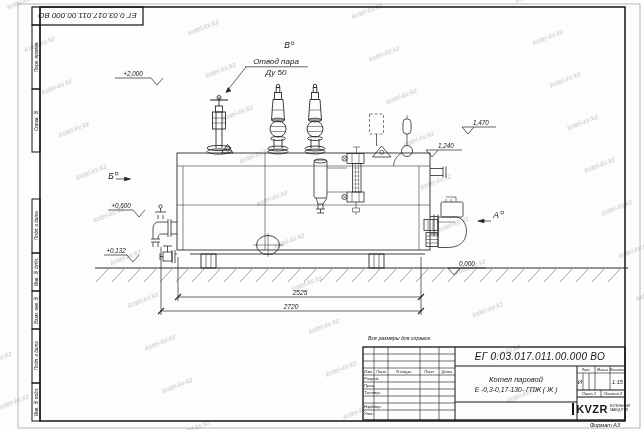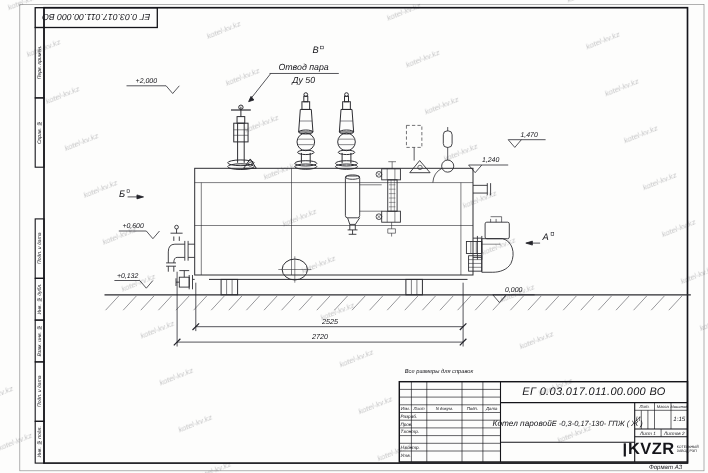--- a/index.html
+++ b/index.html
@@ -9,21 +9,21 @@
   svg text{font-family:"Liberation Sans",sans-serif;font-style:italic;fill:#15151a;stroke:none;}
   .t{position:absolute;font-style:italic;color:#15151a;white-space:nowrap;box-sizing:border-box;}
   .c{display:flex;align-items:center;justify-content:center;text-align:center;}
   .vstamp{left:32px;width:8px;writing-mode:vertical-rl;transform:rotate(180deg);
           display:flex;align-items:center;justify-content:center;font-size:4.6px;}
   .rot180{transform:rotate(180deg);}
   .logo-mark{width:9px;height:10px;margin-right:2px;
      background:repeating-linear-gradient(180deg,#15151a 0 2.2px,#fff 2.2px 3.1px);
      border:0.5px solid #15151a;}
   .logo-sub{font-style:normal;font-size:3.2px;line-height:3.7px;text-align:left;margin-left:2px;}
-  .kvzr{font-style:normal;font-weight:bold;font-size:15px;letter-spacing:.4px;}
+  .kvzr{font-style:normal;font-weight:bold;font-size:11px;letter-spacing:.4px;}
 </style>
 </head>
 <body>
 
 <div id="sheet">
 
 <svg width="644" height="430" viewBox="0 0 644 430">
 
   <g fill="none">
     <rect x="18" y="4" width="622" height="424" stroke="#8a8a8a" stroke-width="0.6"></rect>
@@ -221,21 +221,21 @@
 <div class="t vstamp" style="top:199px;height:54px;">Подп. и дата</div>
 <div class="t vstamp" style="top:253px;height:38px;">Инв. № дубл.</div>
 <div class="t vstamp" style="top:291px;height:38px;">Взам. инв. №</div>
 <div class="t vstamp" style="top:329px;height:54px;">Подп. и дата</div>
 <div class="t vstamp" style="top:383px;height:38px;">Инв. № подл.</div>
 
 <div class="t" style="left:368px;top:335px;font-size:5.2px;">Все размеры для справок</div>
 
 <div class="t c" style="left:457px;top:348px;width:166px;height:17px;font-size:10px;letter-spacing:.3px;">ЕГ 0.03.017.011.00.000 ВО</div>
 
-<div class="t" style="left:456px;top:367px;width:120px;height:34px;display:flex;align-items:center;justify-content:center;">
+<div class="t" style="left:456px;top:367px;width:120px;height:34px;display:flex;flex-direction:column;align-items:center;justify-content:center;">
   <span style="font-size:7.5px;">Котел паровой</span>
   <span style="font-size:6.8px;margin-top:2px;">Е -0,3-0,17-130- ГПЖ ( Ж )</span>
 </div>
 
 <div class="t c" style="left:363px;top:368px;width:11px;height:7px;font-size:3.9px;">Изм.</div>
 <div class="t c" style="left:374px;top:368px;width:14px;height:7px;font-size:3.9px;">Лист</div>
 <div class="t c" style="left:388px;top:368px;width:32px;height:7px;font-size:3.9px;">N докум.</div>
 <div class="t c" style="left:420px;top:368px;width:19px;height:7px;font-size:3.9px;">Подп.</div>
 <div class="t c" style="left:439px;top:368px;width:16px;height:7px;font-size:3.9px;">Дата</div>
 

